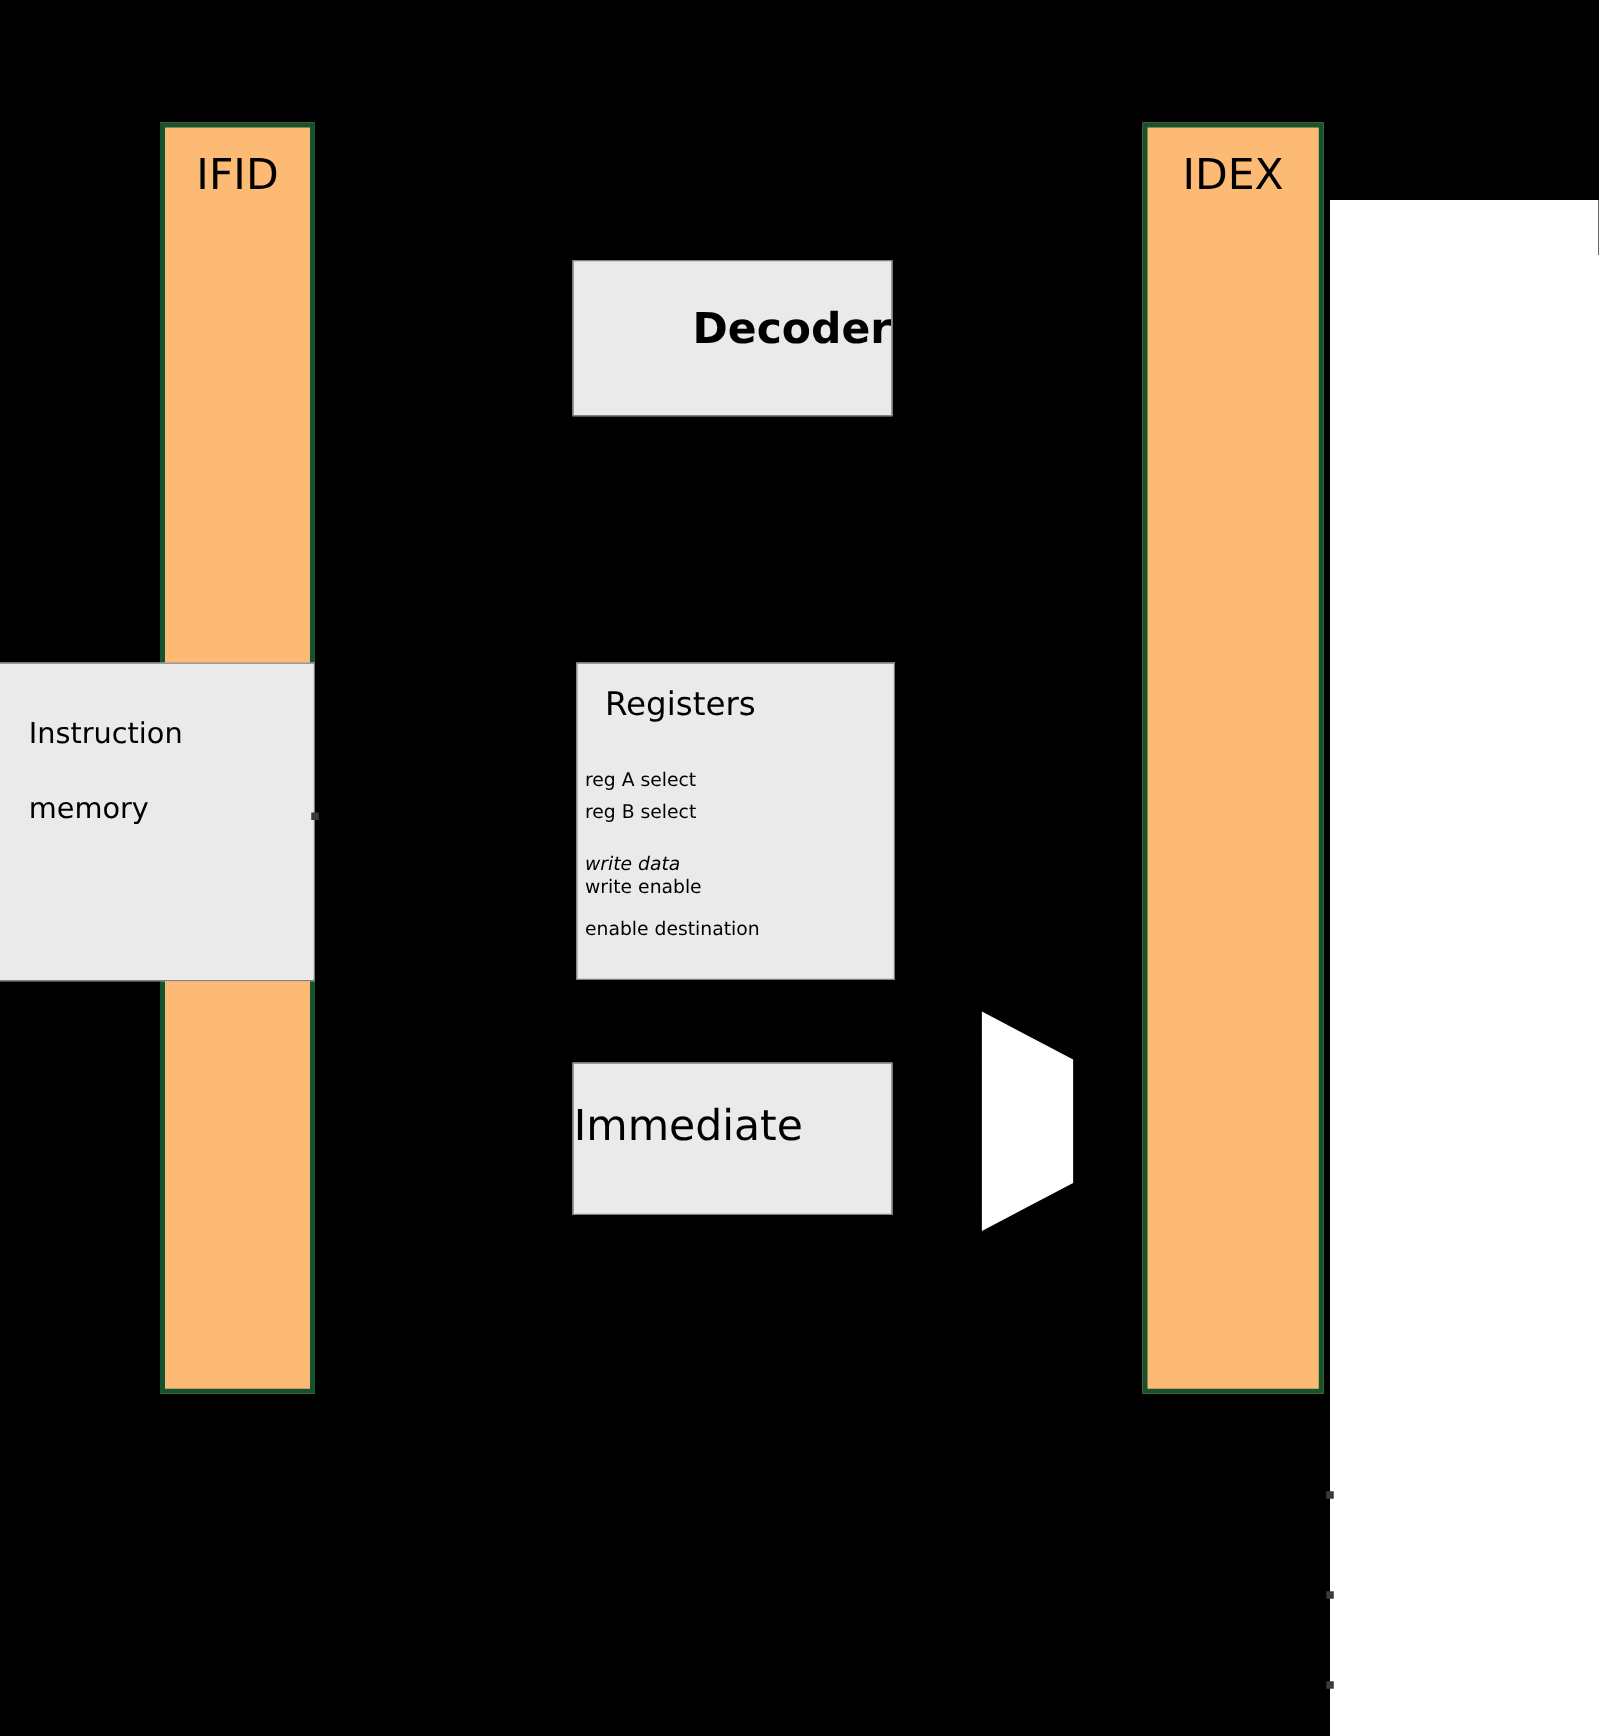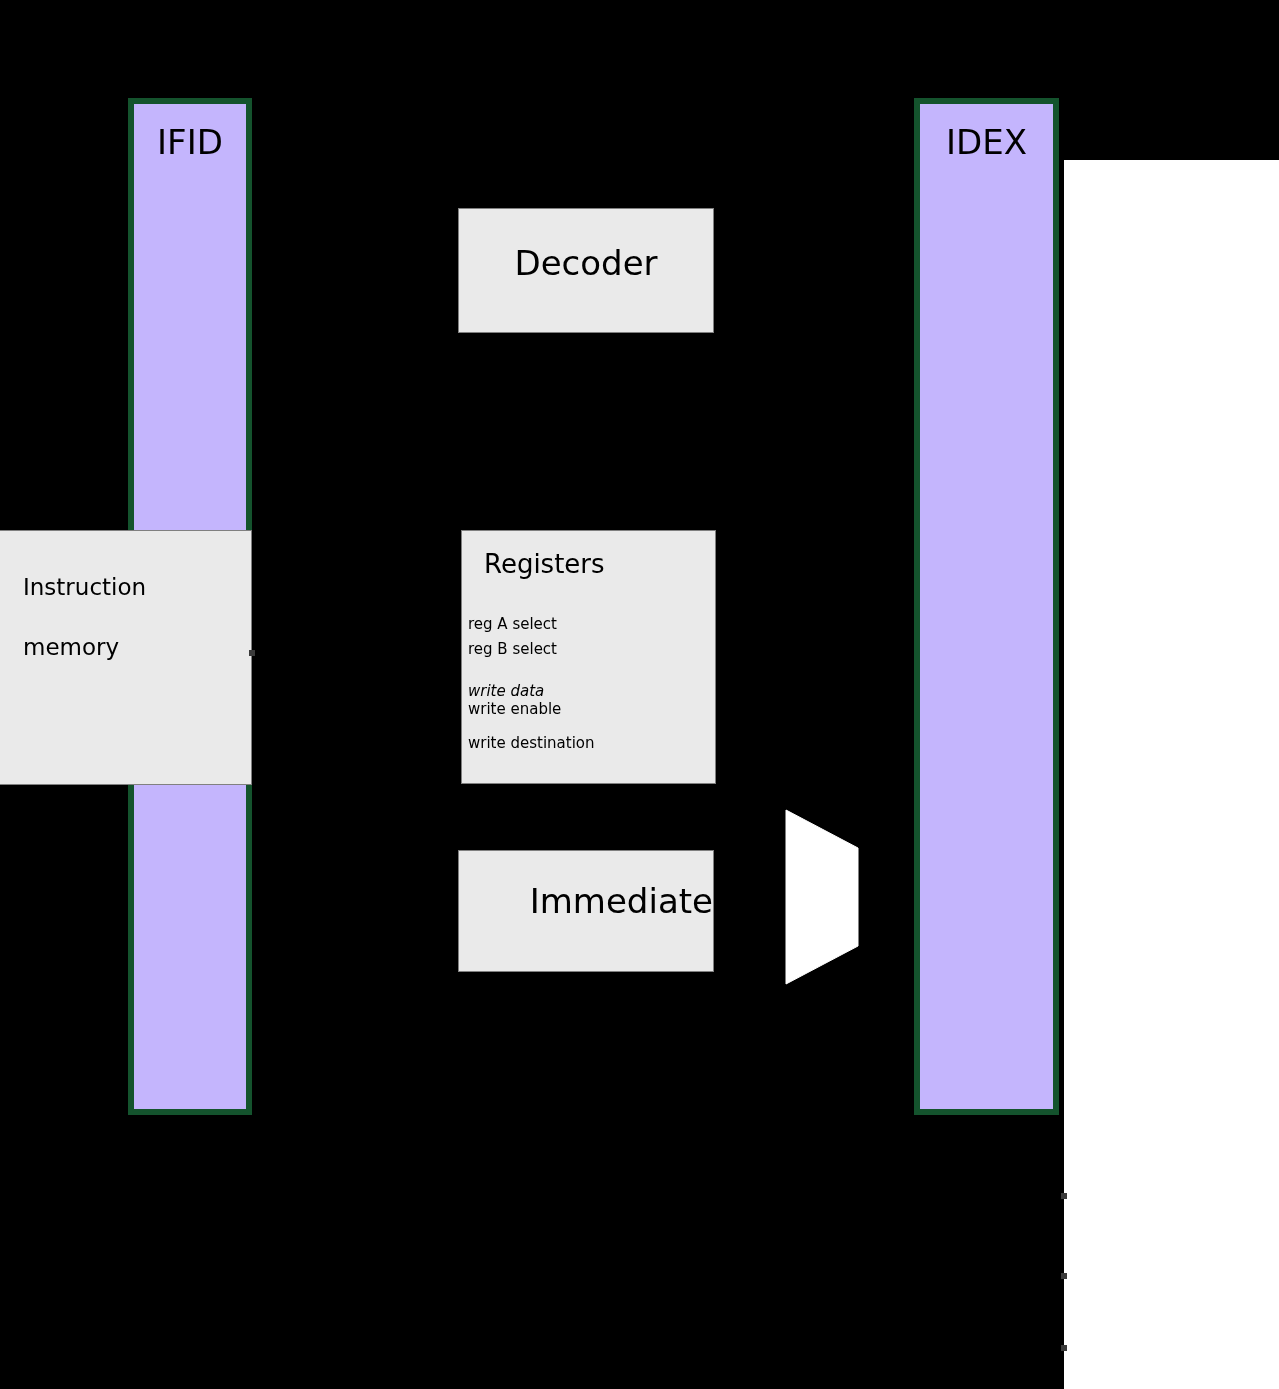--- a/index.html
+++ b/index.html
@@ -20,22 +20,22 @@
     position: absolute;
     left: 1064px;
     top: 160px;
     width: 215px;
     height: 1229px;
     background: #ffffff;
   }
   
   .pipe-reg {
     position: absolute;
-    background: #c4b5fd;
-    border: 6px solid #14532d;
+    background: #fdba74;
+    border: 4px solid #14532d;
     box-sizing: border-box;
   }
   .pipe-reg .pipe-label {
     position: absolute;
     left: 0;
     right: 0;
     top: 18px;
     text-align: center;
     font-size: 34px;
     line-height: 40px;
@@ -66,23 +66,24 @@
     font-size: 23px;
     line-height: 60px;
     white-space: pre-line;
   }
   
   #blk-decoder {
     left: 458px; top: 208px; width: 256px; height: 125px;
   }
   #blk-decoder .block-title {
     left: 0; right: 0; top: 32px;
-    text-align: center;
+    text-align: right;
     font-size: 34px;
     line-height: 44px;
+    font-weight: bold;
   }
   
   #blk-registers {
     left: 461px; top: 530px; width: 255px; height: 254px;
   }
   #blk-registers .block-title {
     left: 22px; top: 10px;
     font-size: 26px;
     line-height: 46px;
   }
@@ -101,21 +102,21 @@
   .reg-port.gap-lg { margin-top: 24px; font-style: italic; }
   .reg-port.gap-sm { margin-top: 7px; }
   .reg-port.gap-xl { margin-top: 16px; }
 
   
   #blk-immediate {
     left: 458px; top: 850px; width: 256px; height: 122px;
   }
   #blk-immediate .block-title {
     left: 0; right: 0; top: 28px;
-    text-align: right;
+    text-align: left;
     font-size: 34px;
     line-height: 44px;
   }
 
   
   #mux {
     position: absolute;
     left: 784px;
     top: 808px;
     width: 76px;
@@ -155,21 +156,21 @@
     <div class="block-title">Decoder</div>
   </div>
 
   <div class="block" id="blk-registers">
     <div class="block-title">Registers</div>
     <div class="reg-ports">
       <div class="reg-port">reg A select</div>
       <div class="reg-port gap-sm">reg B select</div>
       <div class="reg-port gap-lg">write data</div>
       <div class="reg-port">write enable</div>
-      <div class="reg-port gap-xl">write destination</div>
+      <div class="reg-port gap-xl">enable destination</div>
     </div>
   </div>
 
   <div class="block" id="blk-immediate">
     <div class="block-title">Immediate</div>
   </div>
 
   <div id="mux">
     <svg width="76" height="178" viewBox="0 0 76 178" xmlns="http://www.w3.org/2000/svg">
       <polygon points="2,2 74,40 74,138 2,176" fill="#ffffff" stroke="#ffffff" stroke-width="1"></polygon>

